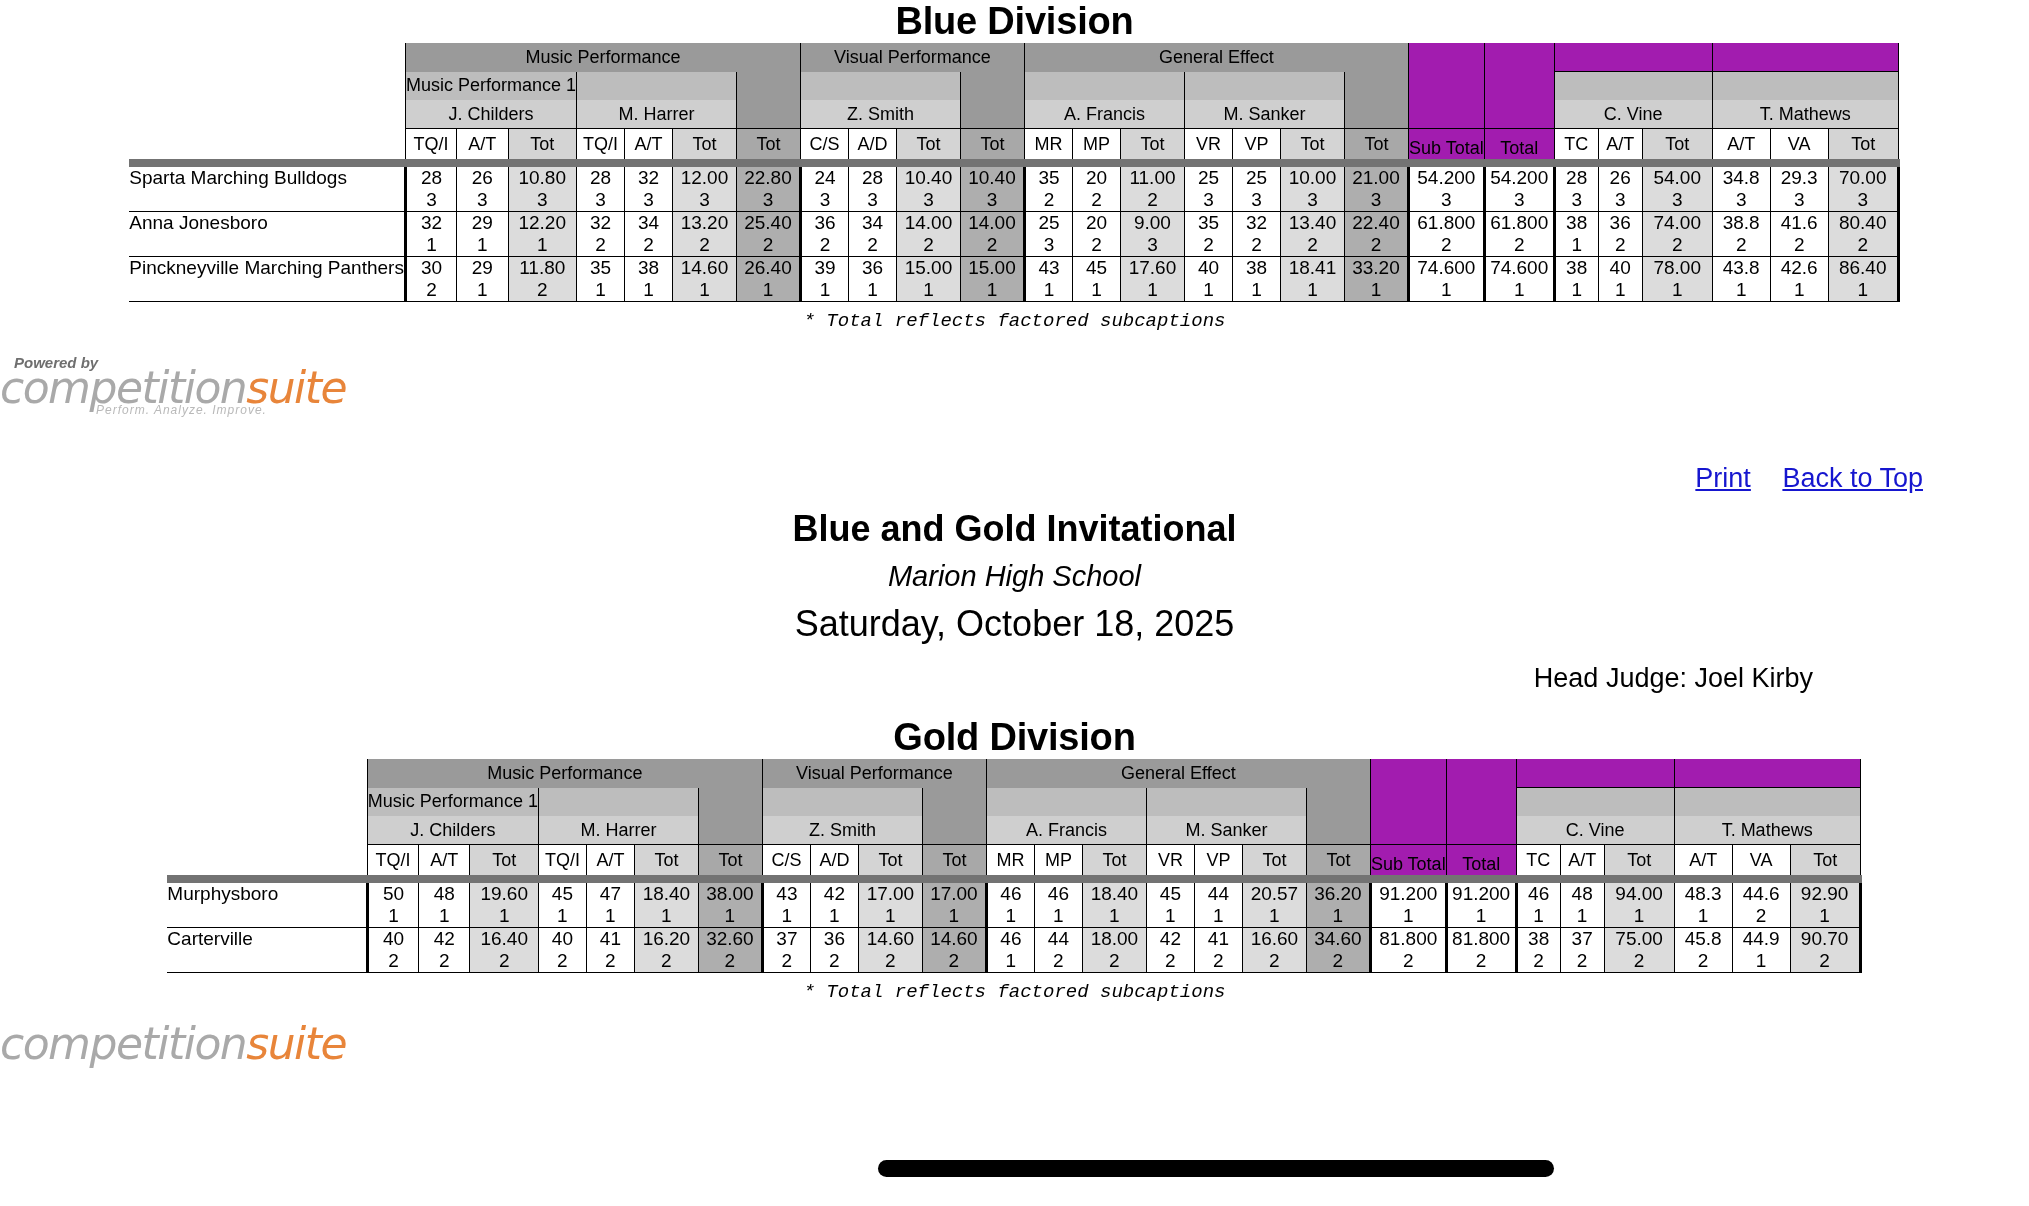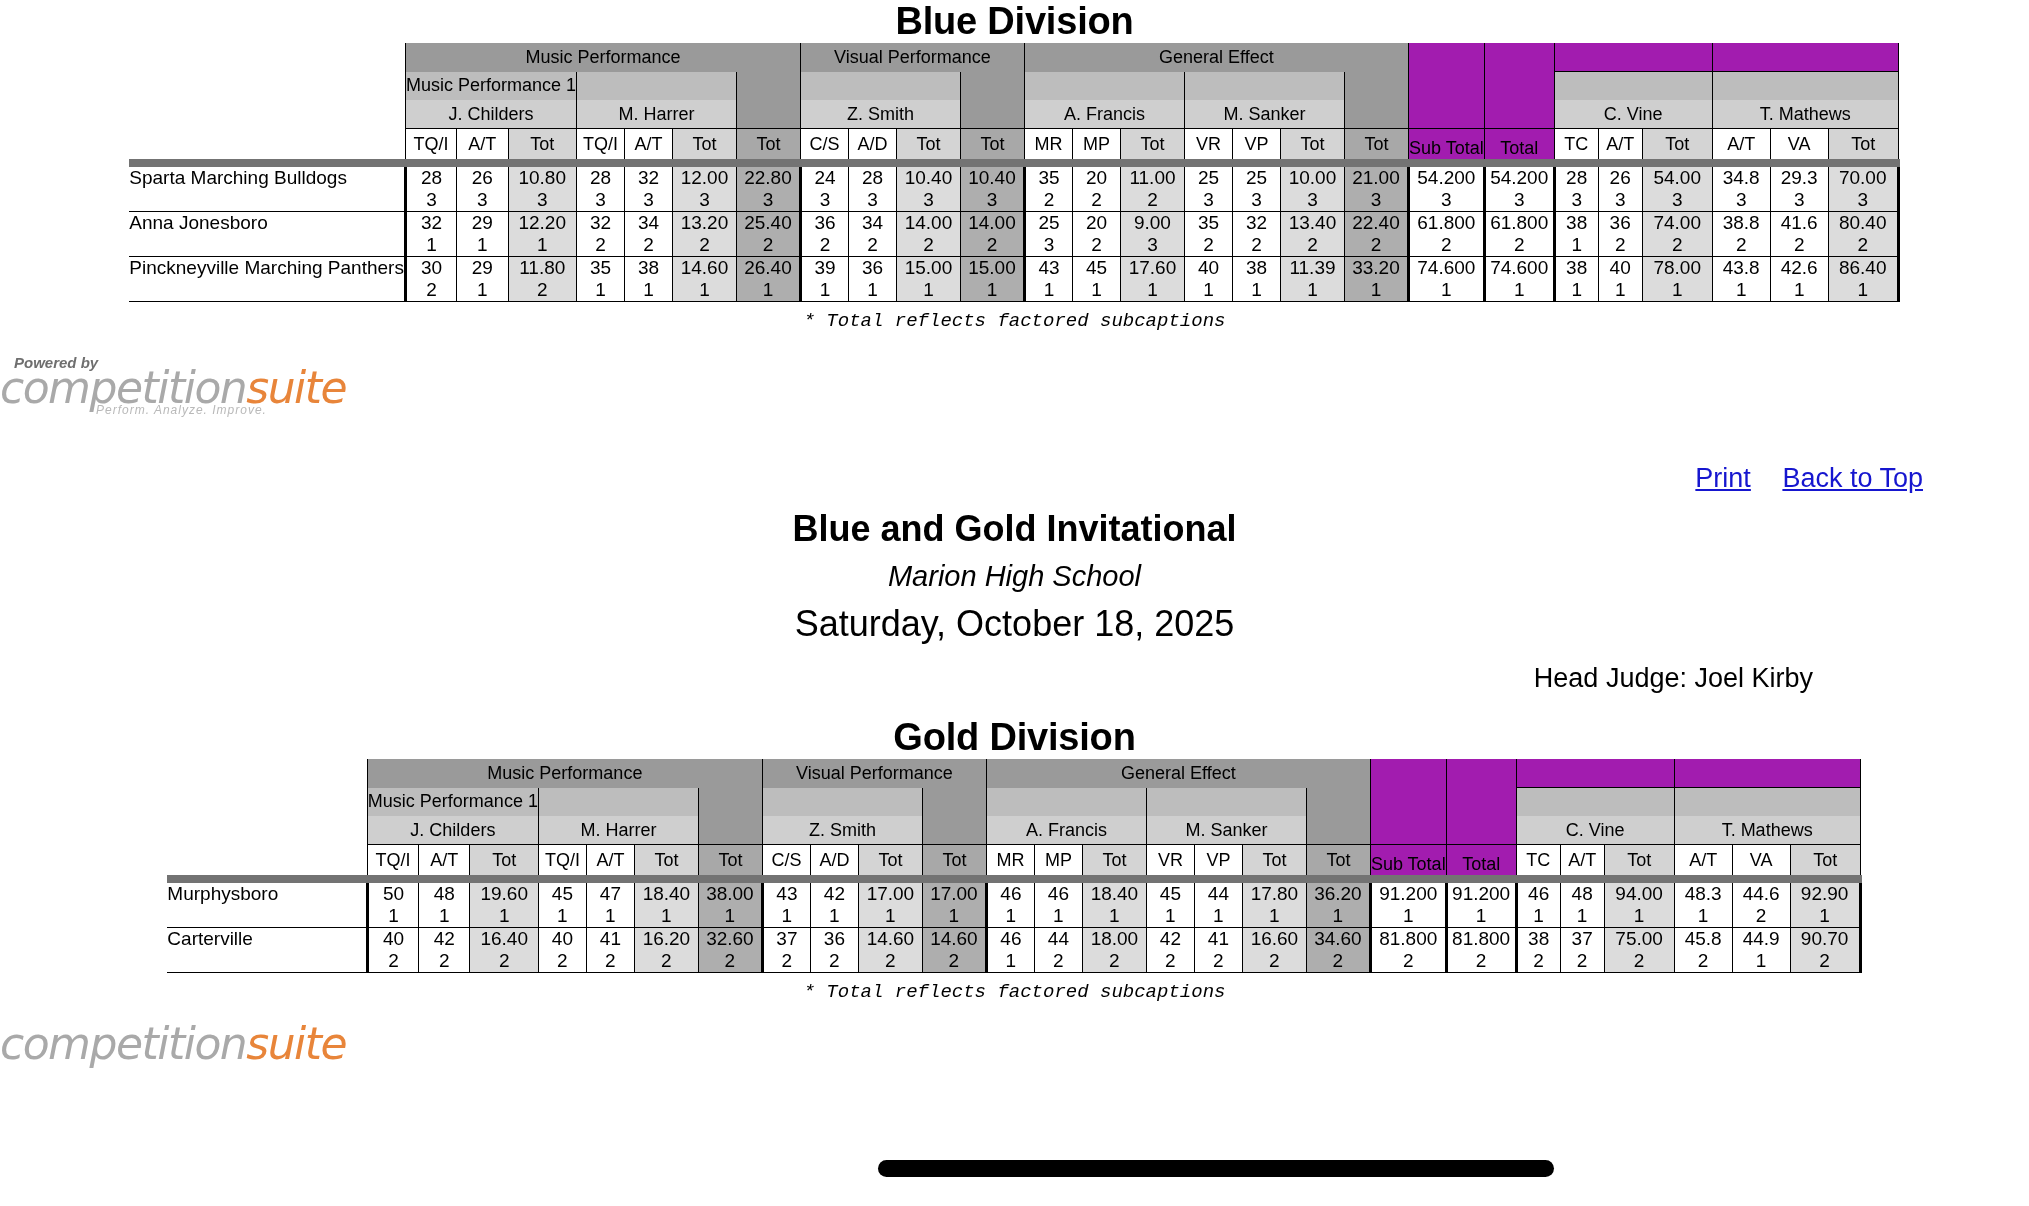--- a/index.html
+++ b/index.html
@@ -557,21 +557,21 @@
             </td>
             <td class="d cell">
               <span class="v">40</span>
               <span class="r">1</span>
             </td>
             <td class="d cell">
               <span class="v">38</span>
               <span class="r">1</span>
             </td>
             <td class="d cell-tot">
-              <span class="v">11.39</span>
+              <span class="v">18.41</span>
               <span class="r">1</span>
             </td>
             <td class="d cell-gtot sepR">
               <span class="v">33.20</span>
               <span class="r">1</span>
             </td>
             <td class="d cell">
               <span class="v">74.600</span>
               <span class="r">1</span>
             </td>
@@ -802,21 +802,21 @@
             </td>
             <td class="d cell">
               <span class="v">45</span>
               <span class="r">1</span>
             </td>
             <td class="d cell">
               <span class="v">44</span>
               <span class="r">1</span>
             </td>
             <td class="d cell-tot">
-              <span class="v">17.80</span>
+              <span class="v">20.57</span>
               <span class="r">1</span>
             </td>
             <td class="d cell-gtot sepR">
               <span class="v">36.20</span>
               <span class="r">1</span>
             </td>
             <td class="d cell">
               <span class="v">91.200</span>
               <span class="r">1</span>
             </td>

